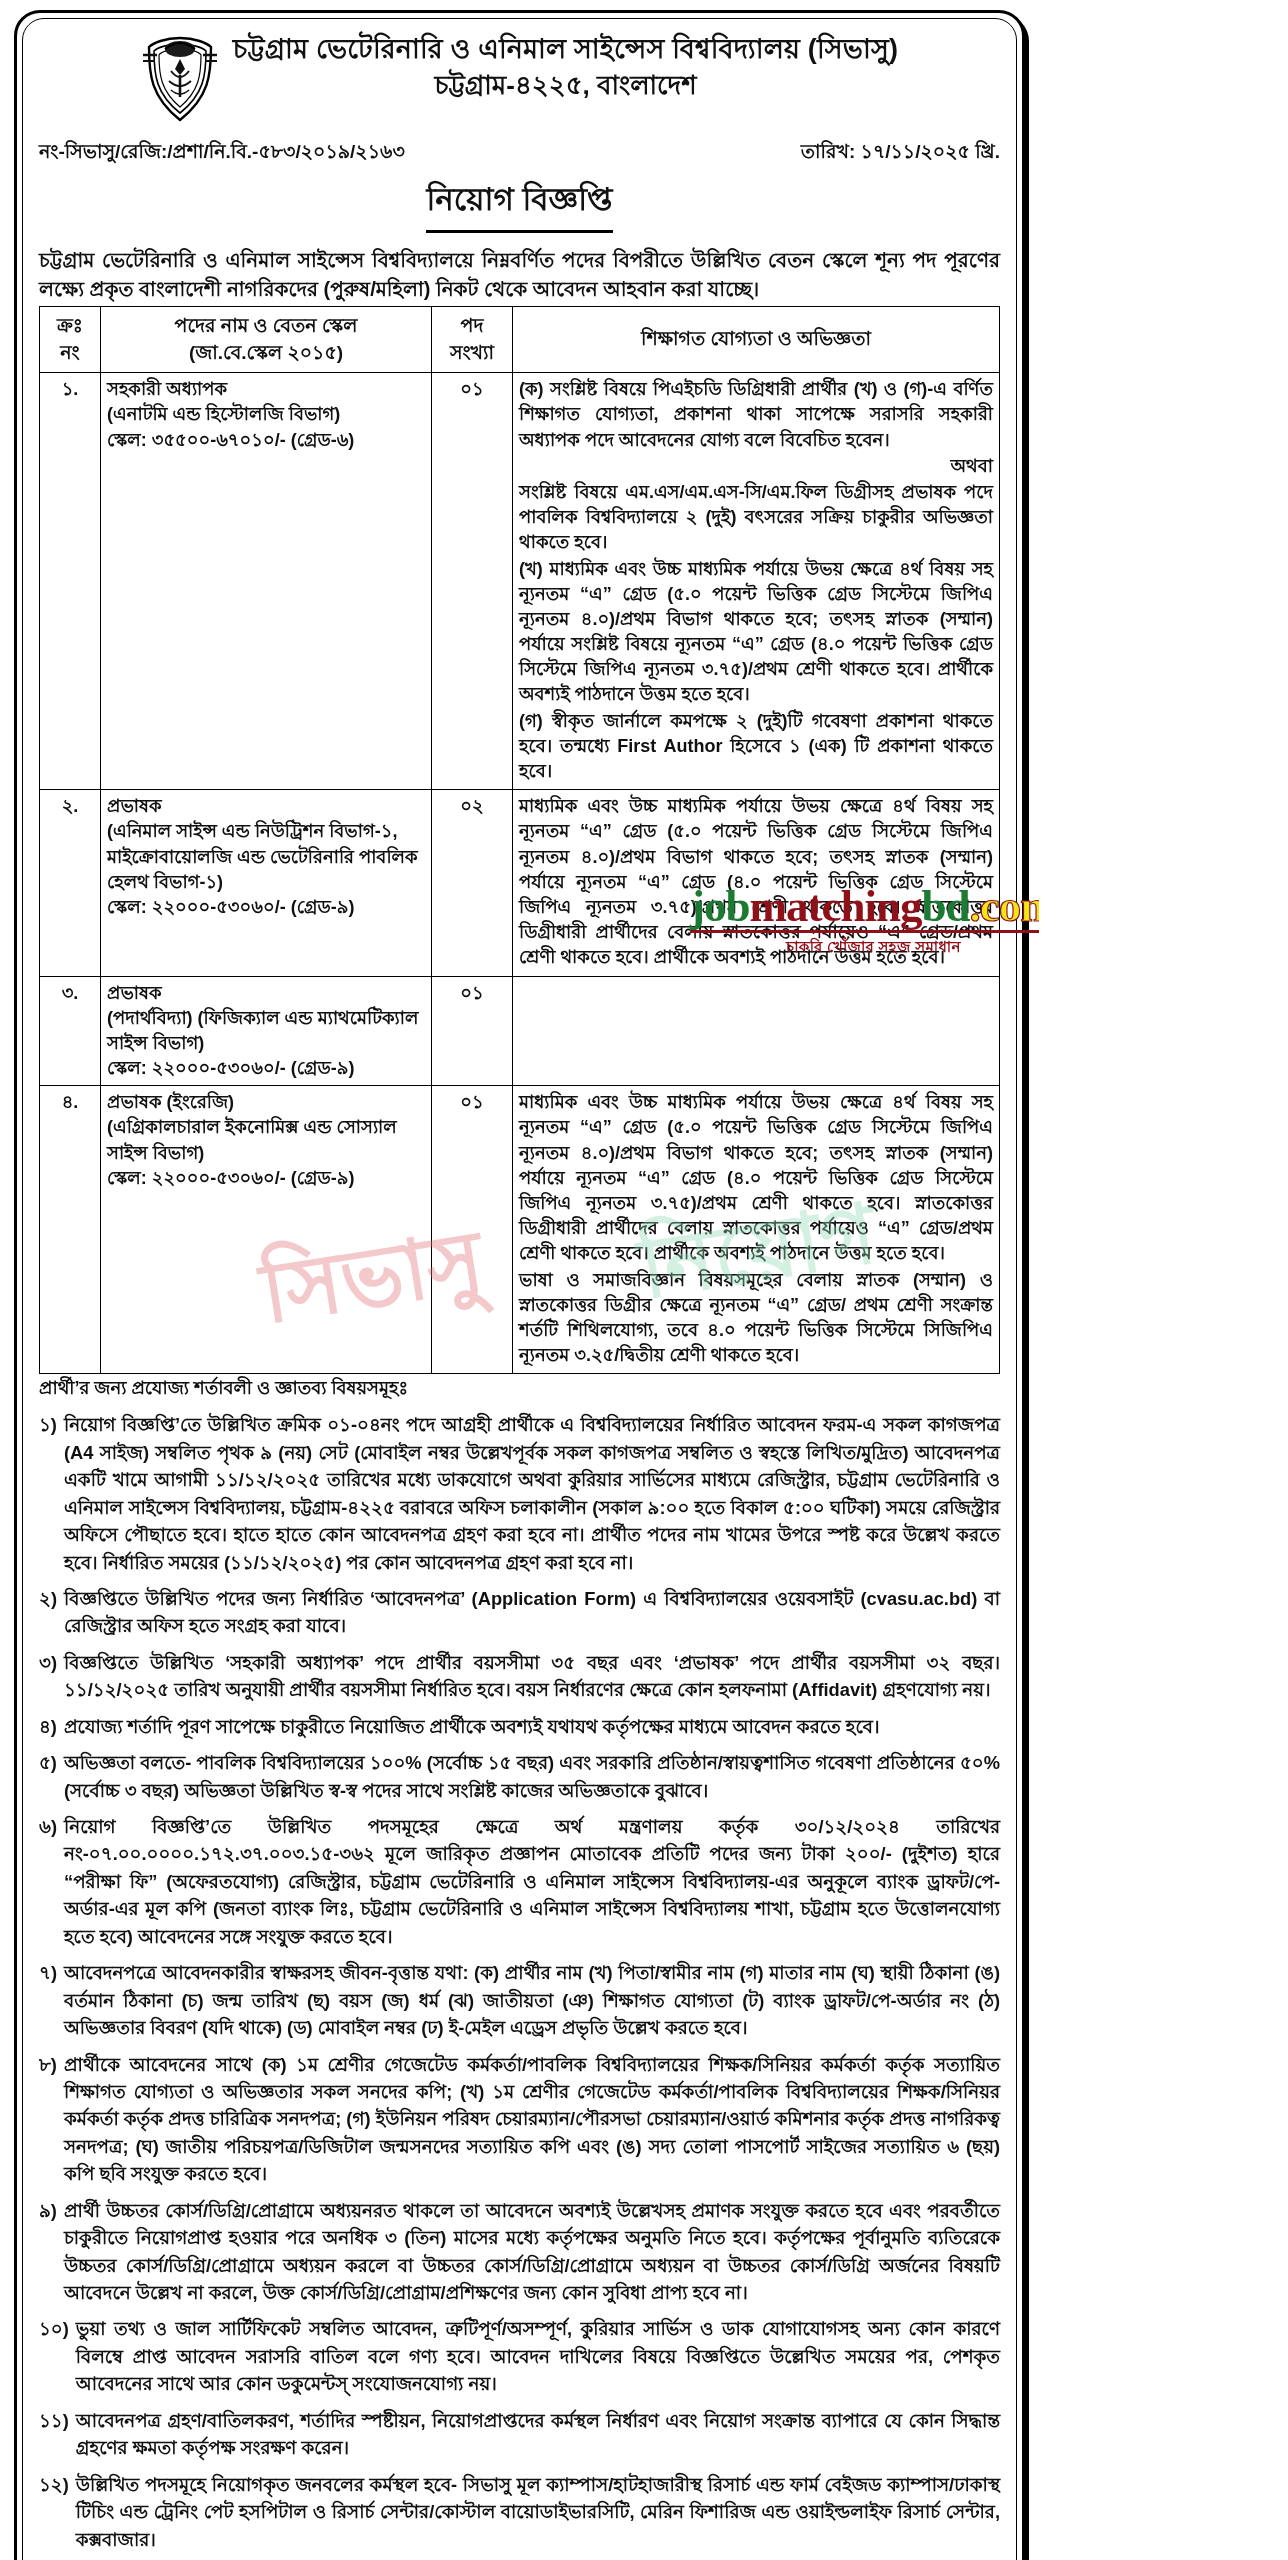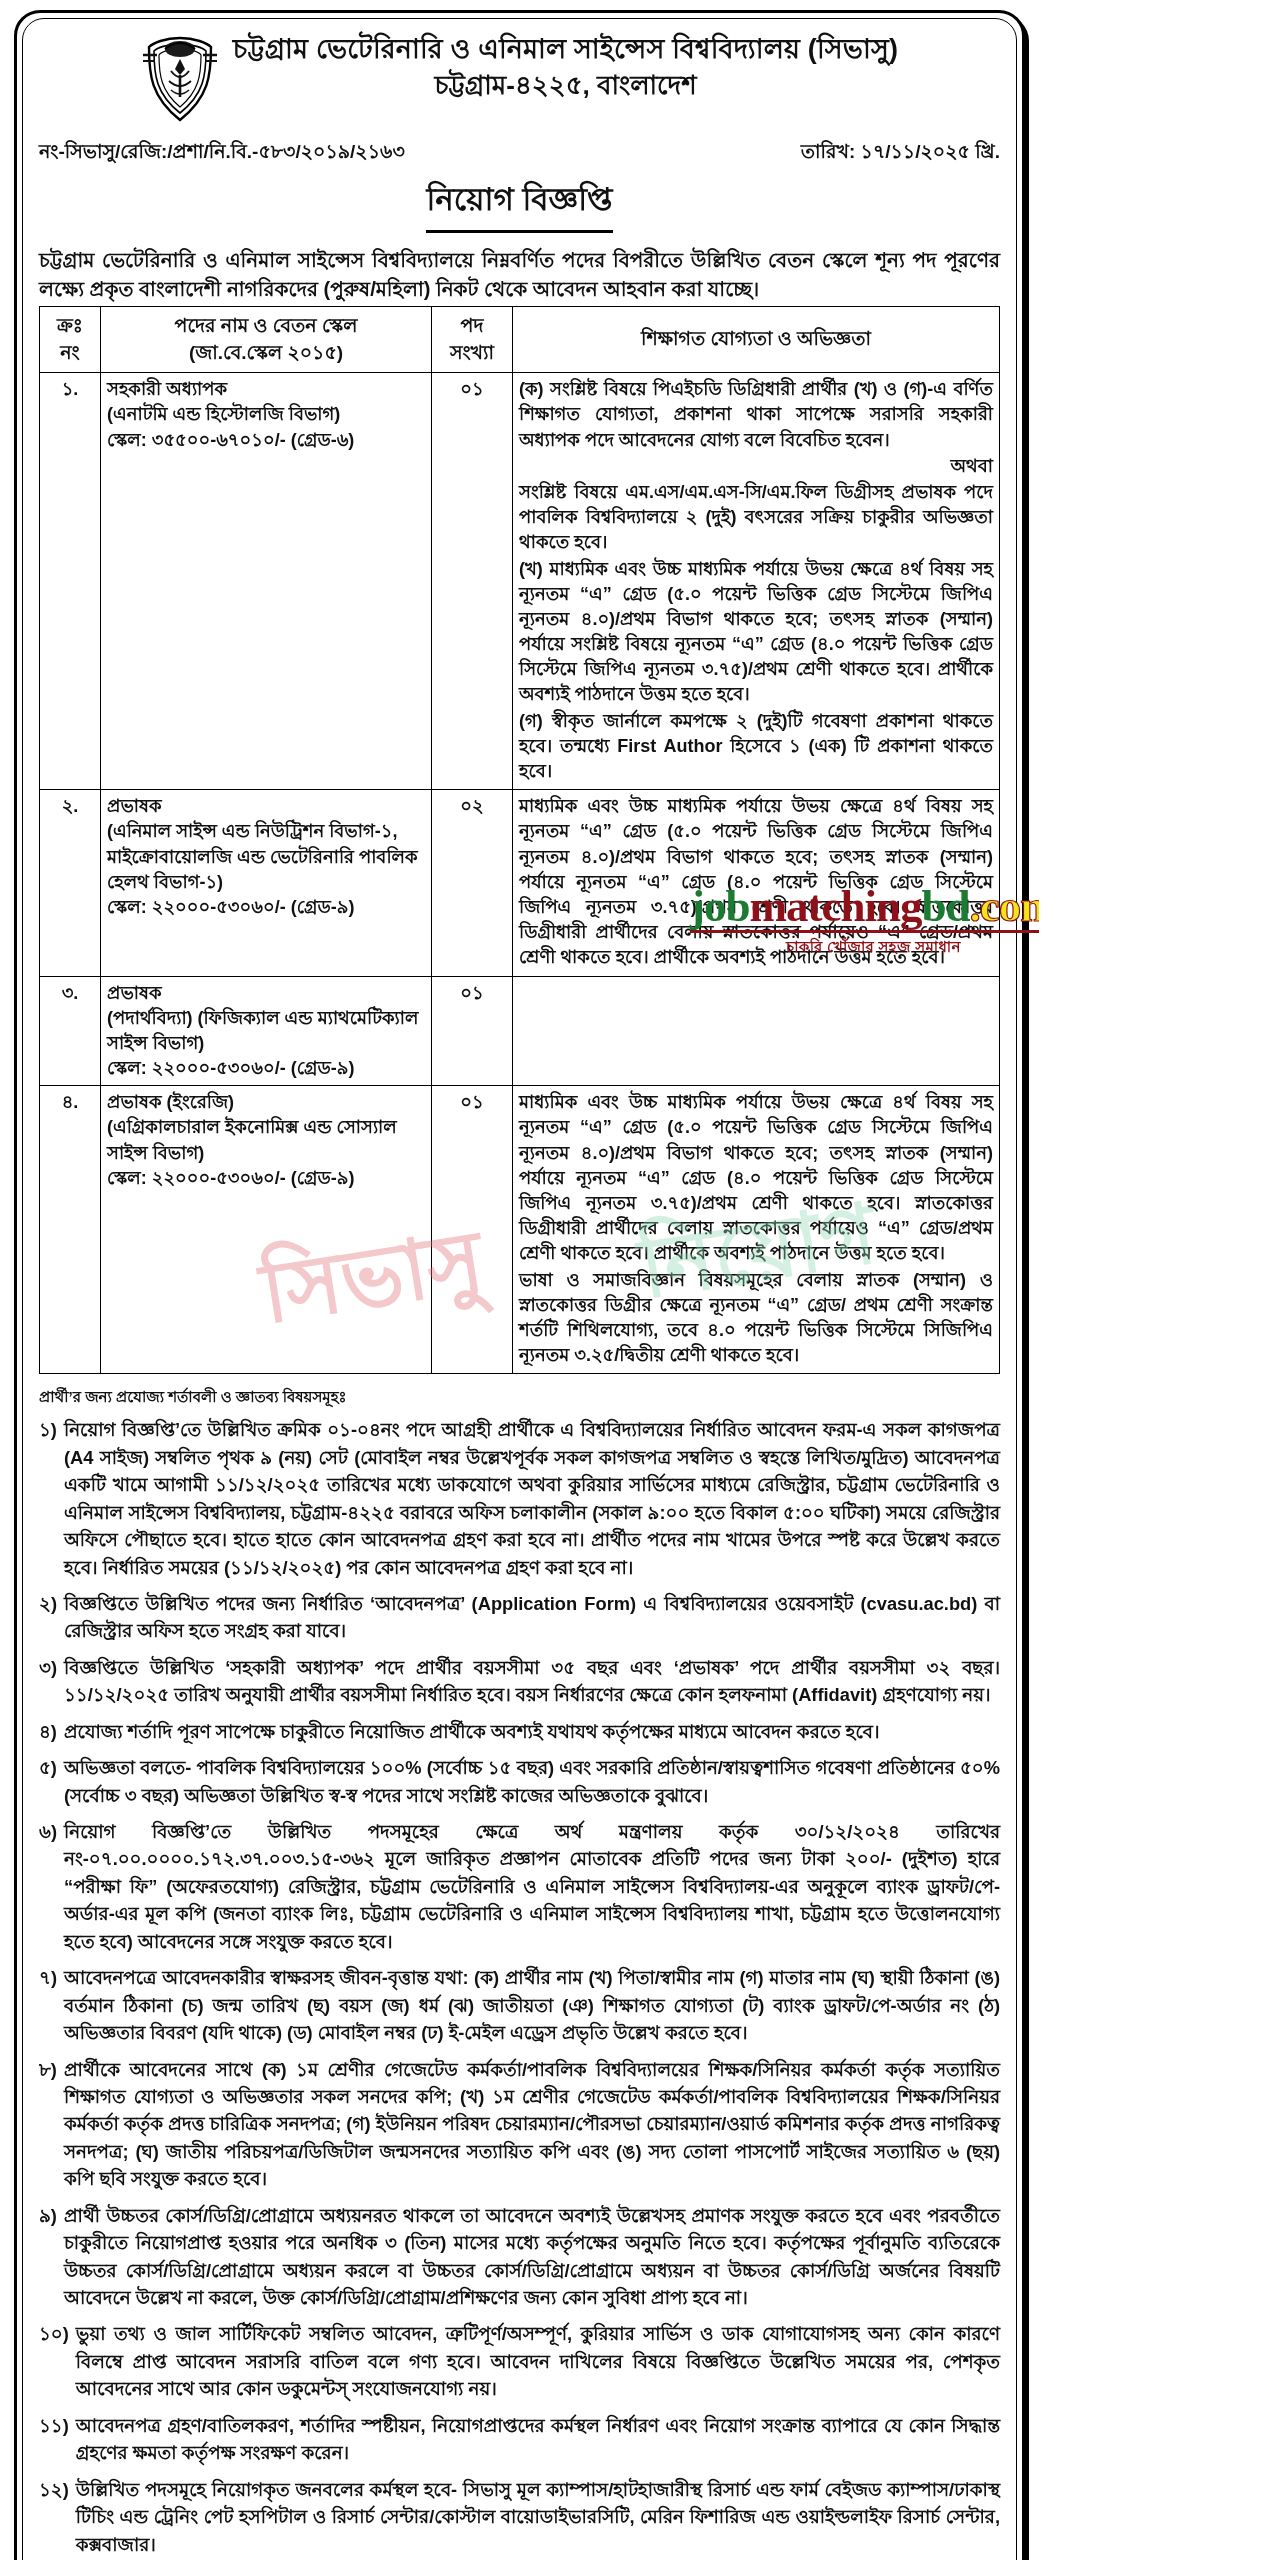--- a/index.html
+++ b/index.html
@@ -116,23 +116,22 @@
   .c-post{width:322px;}
   .c-num{width:72px;text-align:center;}
   .c-qual{width:auto;text-align:justify;text-justify:inter-word;}
   td.c-sl,td.c-num{text-align:center;font-size:19px;}
   .qual-p{margin:0 0 1px 0;}
   .qual-center{text-align:right;}
   .post-line{display:block;}
 
   
   .cond-title{
-    margin-top:11px;
-    font-family:"Liberation Sans","DejaVu Sans",sans-serif;
-    font-weight:bold;font-size:15px;
+    font-family:"Liberation Sans","DejaVu Sans",sans-serif;
+    font-weight:bold;font-size:18px;
   }
   ol.conds{
     list-style:none;
     margin:6px 0 0 0;padding:0;
   }
   ol.conds li{
     display:flex;
     gap:7px;
     margin-bottom:9px;
     font-family:"Liberation Sans","DejaVu Sans",sans-serif;

